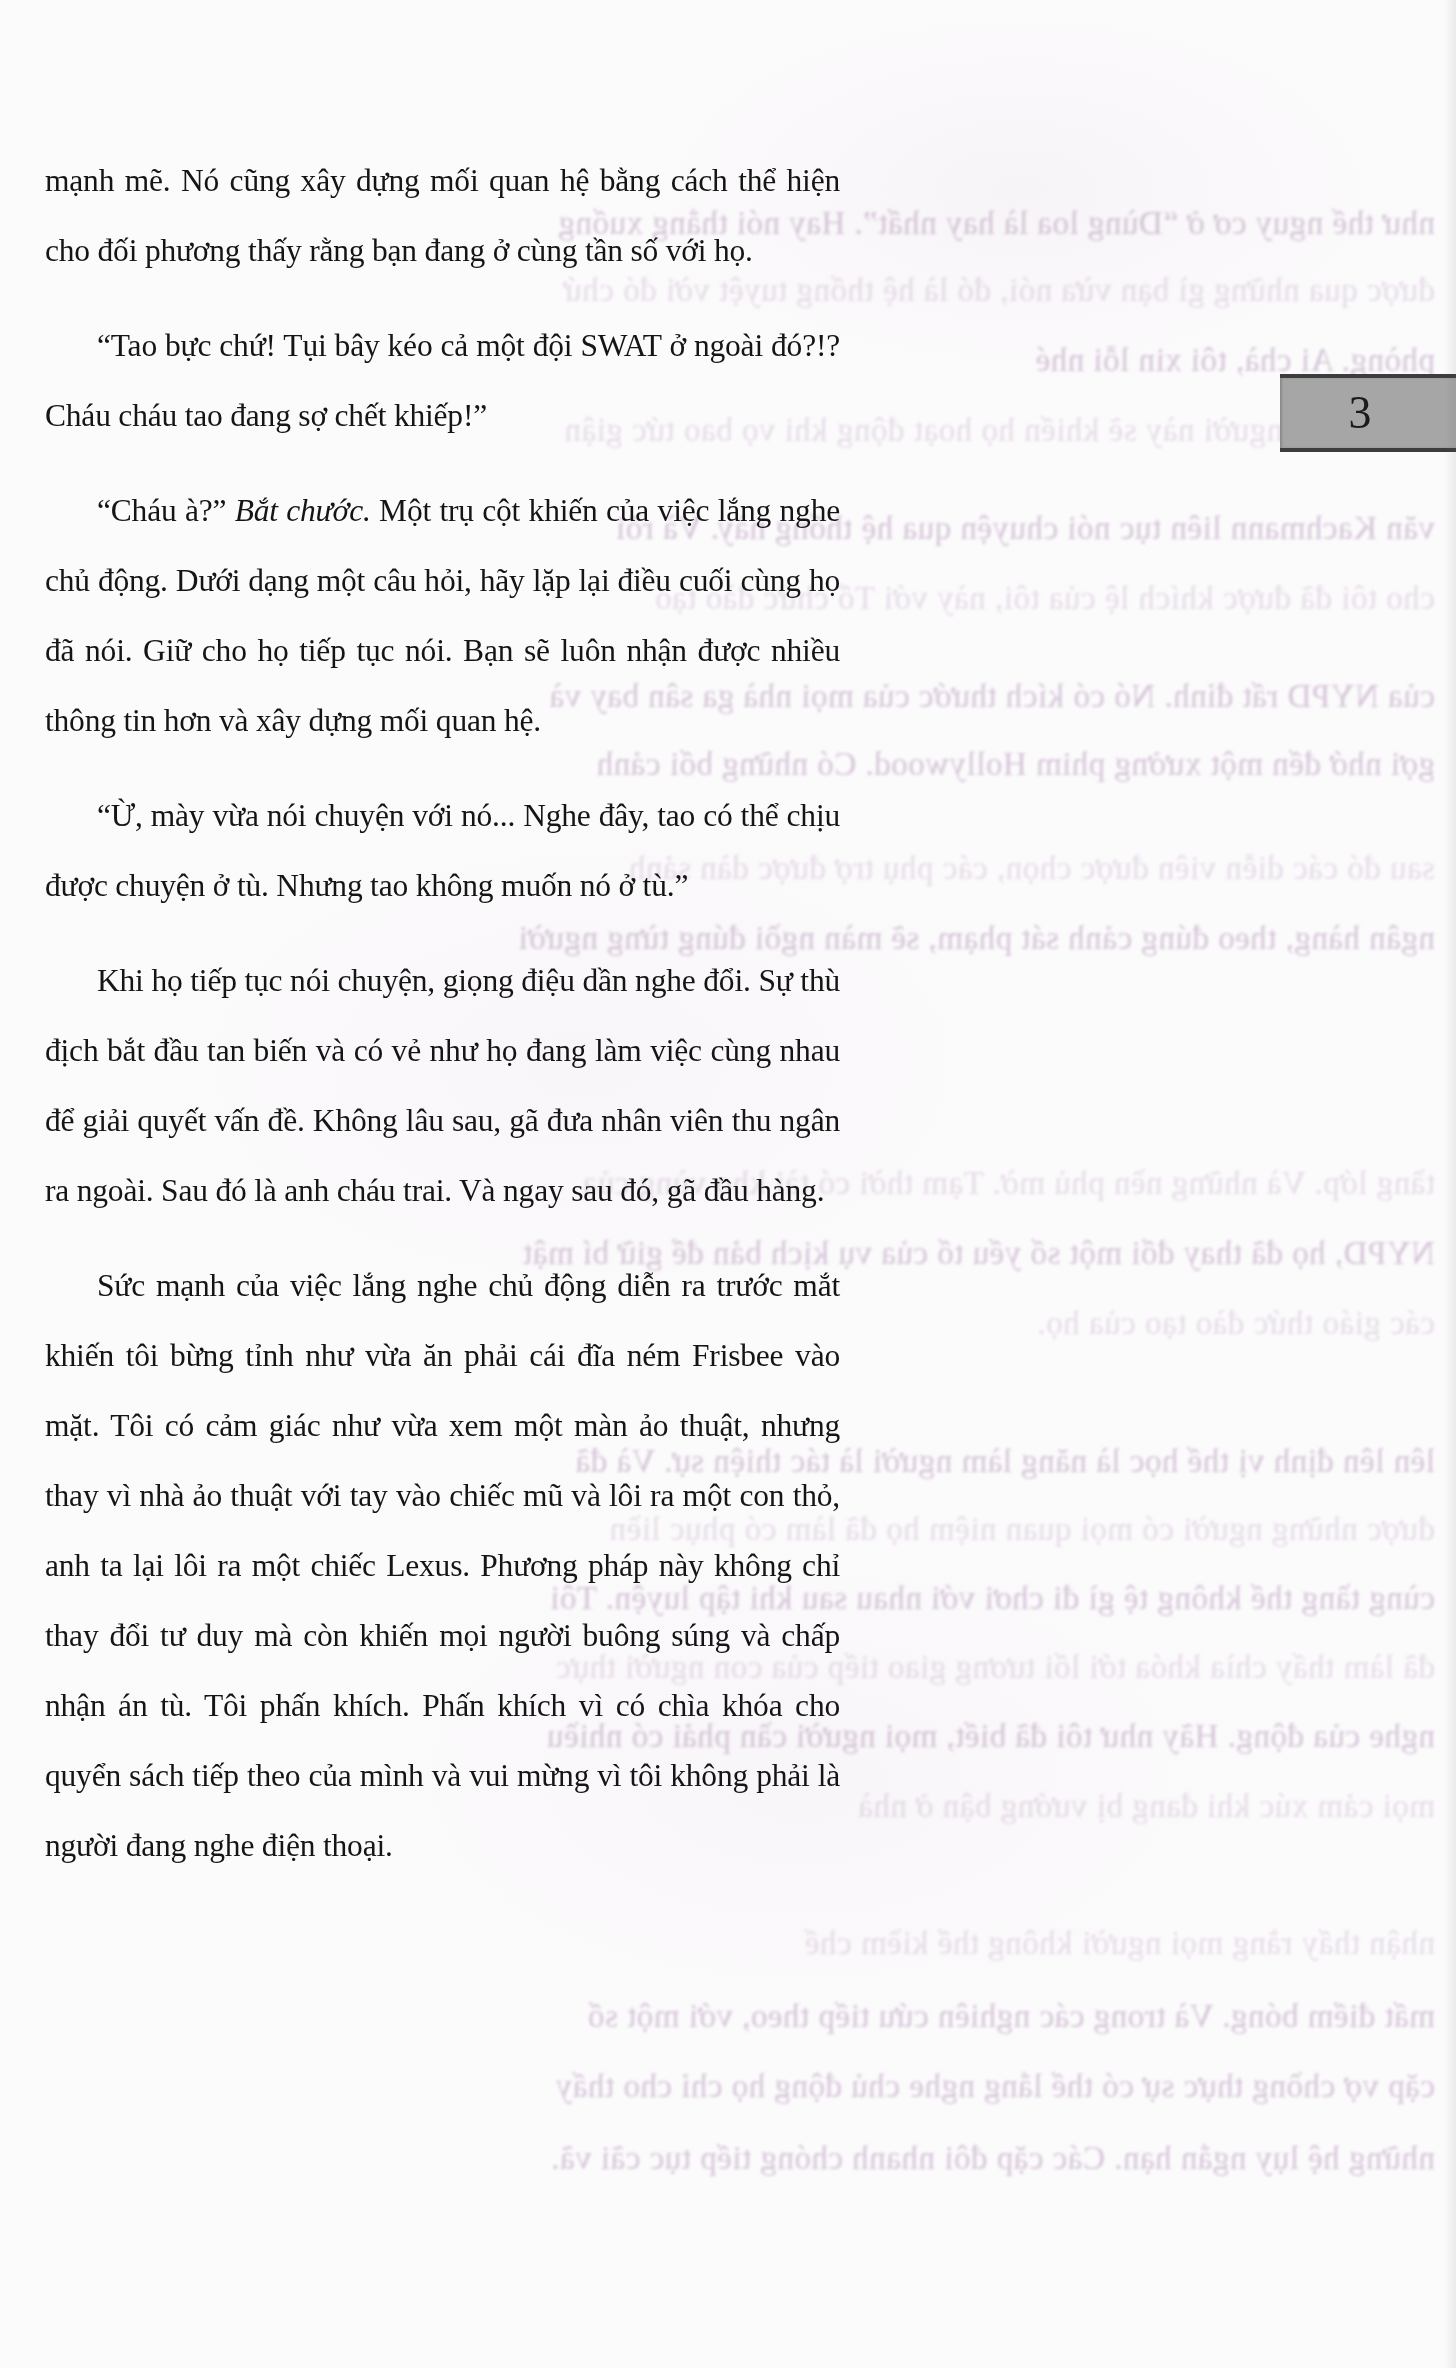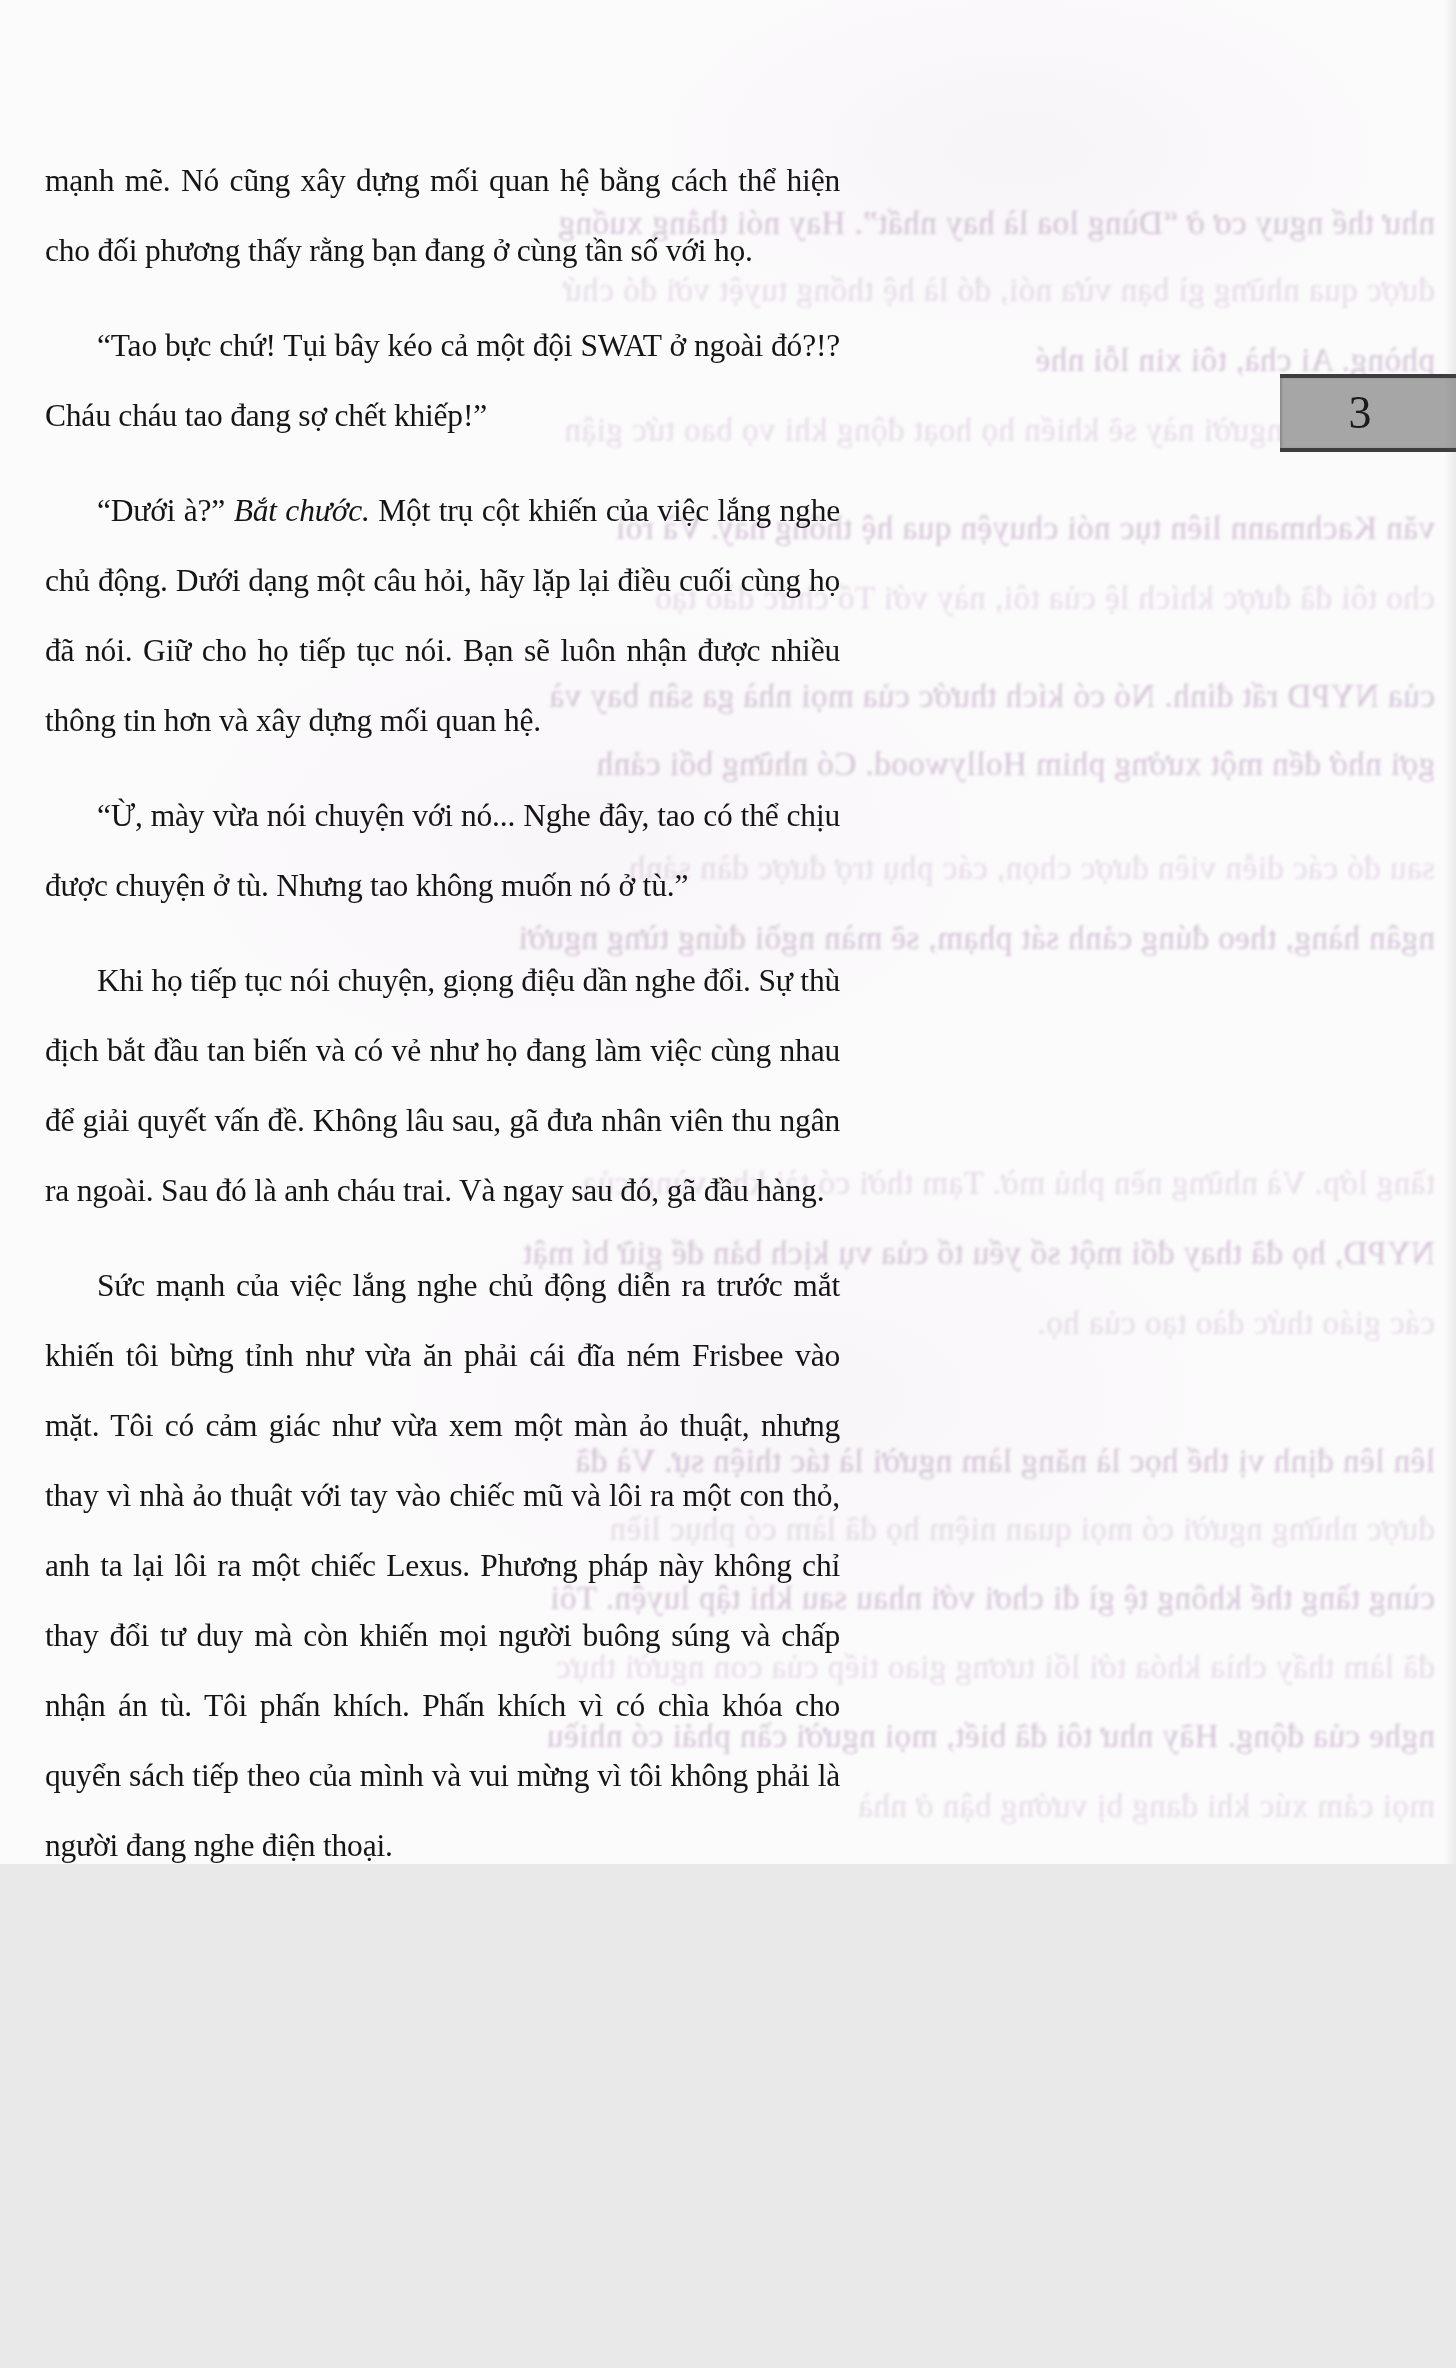--- a/index.html
+++ b/index.html
@@ -1,18 +1,18 @@
 <!DOCTYPE html>
 <html lang="vi"><head>
 <meta charset="utf-8">
 <style>
   html,body{margin:0;padding:0;background:#e9e9e9;}
   .page{
     position:relative;
-    width:1456px;height:1864px;
+    width:1456px;height:2368px;
     margin:0 auto;
     background:#fcfbfc;
     overflow:hidden;
     font-family:"Liberation Serif", serif;
   }
   
   .page::before{
     content:"";
     position:absolute;inset:0;
     background:
@@ -91,21 +91,21 @@
     <div class="ghost light" style="top:1788px">mọi cảm xúc khi đang bị vướng bận ở nhà</div>
     <div class="ghost light" style="top:1925px">nhận thấy rằng mọi người không thể kiềm chế</div>
     <div class="ghost" style="top:1998px">mất điểm bóng. Và trong các nghiên cứu tiếp theo, với một số</div>
     <div class="ghost" style="top:2068px">cặp vợ chồng thực sự có thể lắng nghe chủ động họ chỉ cho thấy</div>
     <div class="ghost" style="top:2140px">những hệ lụy ngắn hạn. Các cặp đôi nhanh chóng tiếp tục cãi vã.</div>
   </div>
 
   <div class="text-block">
     <p class="no-indent">mạnh mẽ. Nó cũng xây dựng mối quan hệ bằng cách thể hiện cho đối phương thấy rằng bạn đang ở cùng tần số với họ.</p>
     <p>“Tao bực chứ! Tụi bây kéo cả một đội SWAT ở ngoài đó?!? Cháu cháu tao đang sợ chết khiếp!”</p>
-    <p><span>“Dưới à?” </span><span class="italic">Bắt chước.</span><span> Một trụ cột khiến của việc lắng nghe chủ động. Dưới dạng một câu hỏi, hãy lặp lại điều cuối cùng họ đã nói. Giữ cho họ tiếp tục nói. Bạn sẽ luôn nhận được nhiều thông tin hơn và xây dựng mối quan hệ.</span></p>
+    <p><span>“Cháu à?” </span><span class="italic">Bắt chước.</span><span> Một trụ cột khiến của việc lắng nghe chủ động. Dưới dạng một câu hỏi, hãy lặp lại điều cuối cùng họ đã nói. Giữ cho họ tiếp tục nói. Bạn sẽ luôn nhận được nhiều thông tin hơn và xây dựng mối quan hệ.</span></p>
     <p>“Ừ, mày vừa nói chuyện với nó... Nghe đây, tao có thể chịu được chuyện ở tù. Nhưng tao không muốn nó ở tù.”</p>
     <p>Khi họ tiếp tục nói chuyện, giọng điệu dần nghe đổi. Sự thù địch bắt đầu tan biến và có vẻ như họ đang làm việc cùng nhau để giải quyết vấn đề. Không lâu sau, gã đưa nhân viên thu ngân ra ngoài. Sau đó là anh cháu trai. Và ngay sau đó, gã đầu hàng.</p>
     <p>Sức mạnh của việc lắng nghe chủ động diễn ra trước mắt khiến tôi bừng tỉnh như vừa ăn phải cái đĩa ném Frisbee vào mặt. Tôi có cảm giác như vừa xem một màn ảo thuật, nhưng thay vì nhà ảo thuật với tay vào chiếc mũ và lôi ra một con thỏ, anh ta lại lôi ra một chiếc Lexus. Phương pháp này không chỉ thay đổi tư duy mà còn khiến mọi người buông súng và chấp nhận án tù. Tôi phấn khích. Phấn khích vì có chìa khóa cho quyển sách tiếp theo của mình và vui mừng vì tôi không phải là người đang nghe điện thoại.</p>
   </div>
 
   <div class="page-tab">
     <span class="num">3</span>
   </div>
 
   <div class="edge-shadow"></div>

